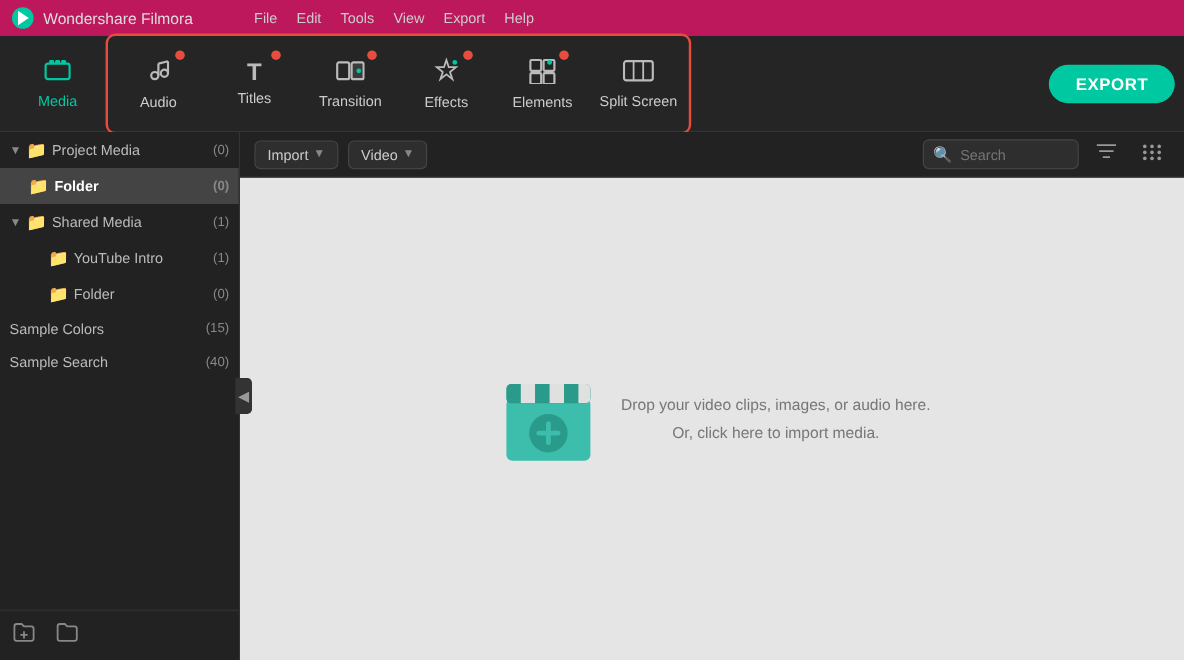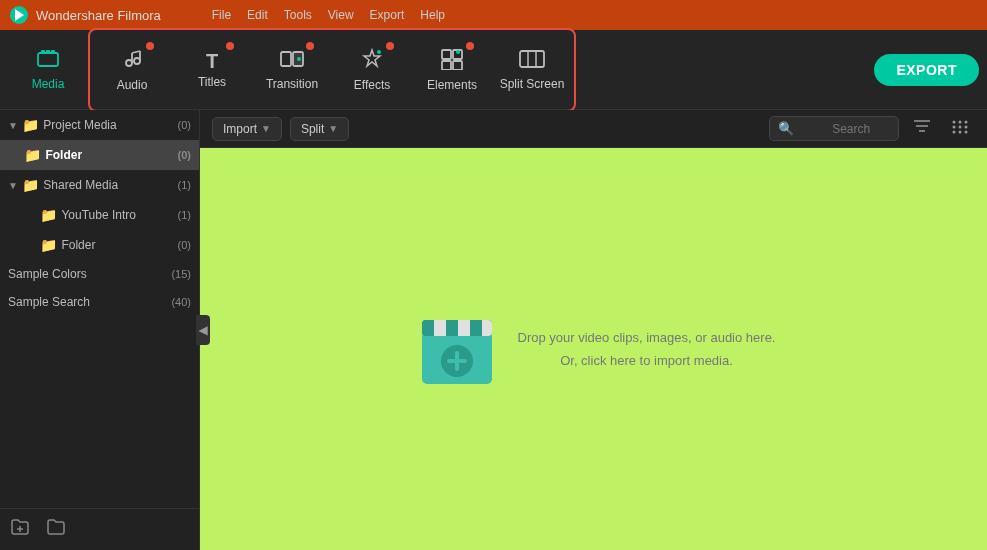--- a/index.html
+++ b/index.html
@@ -11,21 +11,21 @@
       overflow: hidden;
       color: #ccc;
       font-size: 13px;
     }
 
     
     #title-bar {
       display: flex;
       align-items: center;
       height: 30px;
-      background: #c2410c;
+      background: #be185d;
       padding: 0 10px;
       gap: 8px;
     }
     #title-bar .app-icon {
       width: 18px; height: 18px;
       background: #00c8a0;
       border-radius: 50%;
       display: flex; align-items: center; justify-content: center;
       font-size: 10px; color: #fff; font-weight: bold;
     }
@@ -172,21 +172,21 @@
       display: flex; align-items: center; justify-content: center;
       cursor: pointer;
       color: #999;
       font-size: 12px;
       z-index: 10;
     }
 
     
     #content {
       flex: 1;
-      background: #bef264;
+      background: #e5e5e5;
       display: flex;
       flex-direction: column;
     }
     #content-toolbar {
       display: flex;
       align-items: center;
       height: 38px;
       padding: 0 12px;
       background: #222;
       border-bottom: 1px solid #333;
@@ -218,21 +218,20 @@
       font-size: 12px;
       width: 130px;
     }
     .search-box input {
       background: none;
       border: none;
       outline: none;
       color: #ccc;
       font-size: 12px;
       width: 85px;
-      margin-left: 32px;
     }
     .ct-icon-btn {
       background: none;
       border: none;
       color: #999;
       font-size: 18px;
       cursor: pointer;
       padding: 2px 6px;
     }
 
@@ -441,21 +440,21 @@
   </div>
 
   <div id="content">
 
     <div id="content-toolbar">
       <div class="ct-btn">
         <span>Import</span>
         <span class="arrow">▼</span>
       </div>
       <div class="ct-btn">
-        <span>Split</span>
+        <span>Video</span>
         <span class="arrow">▼</span>
       </div>
       <div class="search-box">
         <span style="font-size:13px;">🔍</span>
         <input type="text" placeholder="Search" style="">
       </div>
       <button class="ct-icon-btn">
         <svg width="18" height="16" viewBox="0 0 18 16" fill="none">
           <line x1="1" y1="3" x2="17" y2="3" stroke="#999" stroke-width="1.5"></line>
           <line x1="3" y1="8" x2="15" y2="8" stroke="#999" stroke-width="1.5"></line>

